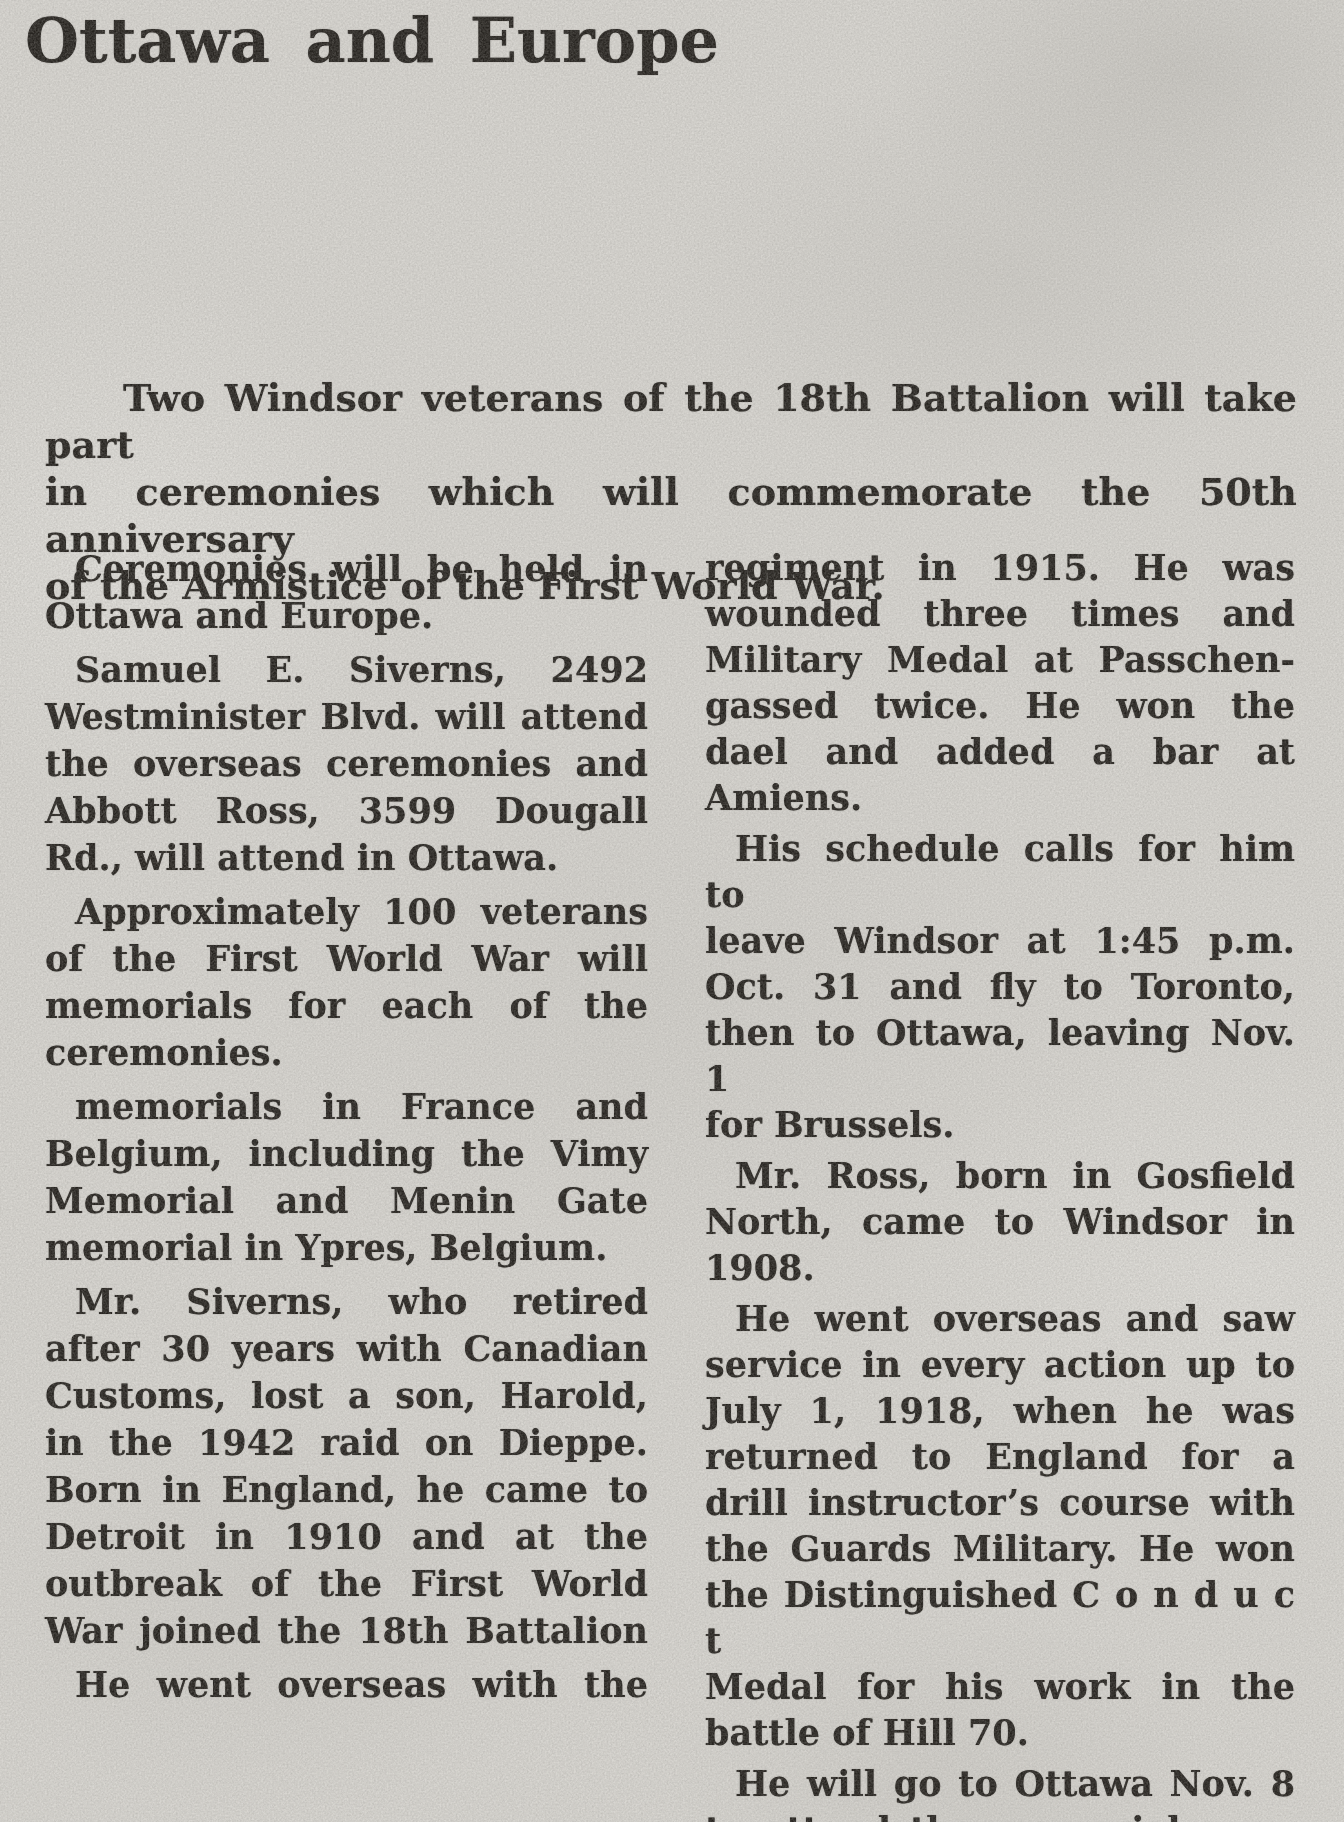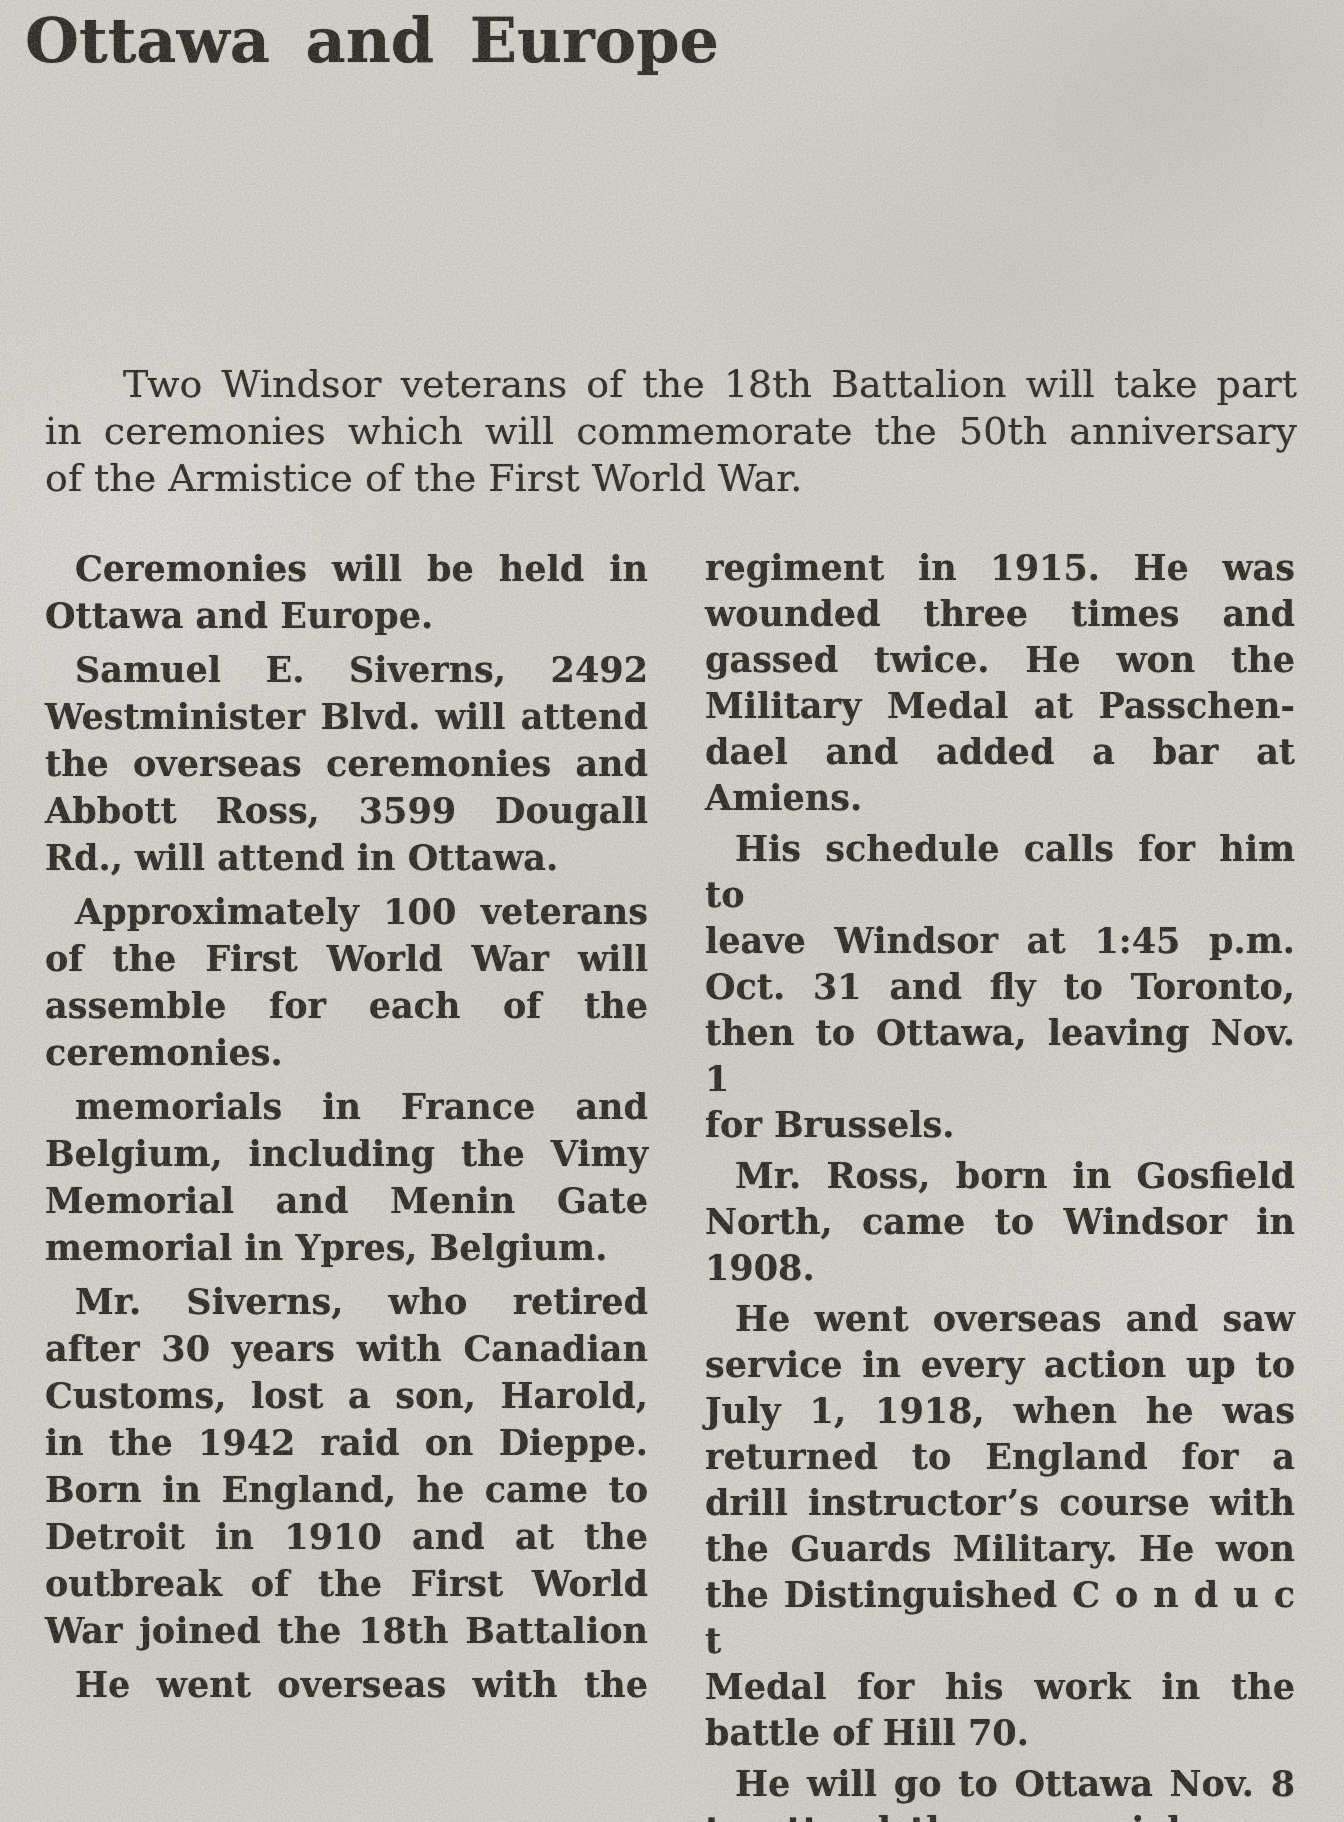--- a/index.html
+++ b/index.html
@@ -42,22 +42,22 @@
   }
   .headline{
     position:absolute;left:88px;top:78px;
     font-style:italic;font-weight:700;
     font-size:118px;line-height:122px;
     letter-spacing:-1px;
     text-shadow:0 0 1.5px rgba(30,28,24,0.6);
     white-space:nowrap;
   }
   .lede{
-    position:absolute;left:45px;top:361px;width:1252px;
-    font-size:38px;line-height:47px;font-weight:400;
+    position:absolute;left:45px;top:374px;width:1252px;
+    font-size:38px;line-height:47px;font-weight:700;
     text-shadow:0 0 1px rgba(30,28,24,0.55);
   }
   .lede .ln{ text-align:justify; text-align-last:justify; }
   .lede .ln.first{ text-indent:78px; }
   .lede .ln.last{ text-align-last:left; }
   .col{
     position:absolute;top:545px;
     font-size:35px;font-weight:700;
     text-shadow:0 0 1px rgba(30,28,24,0.55);
   }
@@ -93,21 +93,21 @@
       <div class="para indent">
         <div class="ln">Samuel E. Siverns, 2492</div>
         <div class="ln">Westminister Blvd. will attend</div>
         <div class="ln">the overseas ceremonies and</div>
         <div class="ln">Abbott Ross, 3599 Dougall</div>
         <div class="ln last">Rd., will attend in Ottawa.</div>
       </div>
       <div class="para indent">
         <div class="ln">Approximately 100 veterans</div>
         <div class="ln">of the First World War will</div>
-        <div class="ln">assemble for each of the</div>
+        <div class="ln">memorials for each of the</div>
         <div class="ln last">ceremonies.</div>
       </div>
       <div class="para indent">
         <div class="ln">memorials in France and</div>
         <div class="ln">Belgium, including the Vimy</div>
         <div class="ln">Memorial and Menin Gate</div>
         <div class="ln last">memorial in Ypres, Belgium.</div>
       </div>
       <div class="para indent">
         <div class="ln">Mr. Siverns, who retired</div>
@@ -121,22 +121,22 @@
       </div>
       <div class="para indent">
         <div class="ln">He went overseas with the</div>
       </div>
     </div>
 
   <div class="col col-right">
       <div class="para">
         <div class="ln">regiment in 1915. He was</div>
         <div class="ln">wounded three times and</div>
+        <div class="ln">Military Medal at Passchen-</div>
         <div class="ln">gassed twice. He won the</div>
-        <div class="ln">Military Medal at Passchen-</div>
         <div class="ln">dael and added a bar at</div>
         <div class="ln last">Amiens.</div>
       </div>
       <div class="para indent">
         <div class="ln">His schedule calls for him to</div>
         <div class="ln">leave Windsor at 1:45 p.m.</div>
         <div class="ln">Oct. 31 and fly to Toronto,</div>
         <div class="ln">then to Ottawa, leaving Nov. 1</div>
         <div class="ln last">for Brussels.</div>
       </div>

